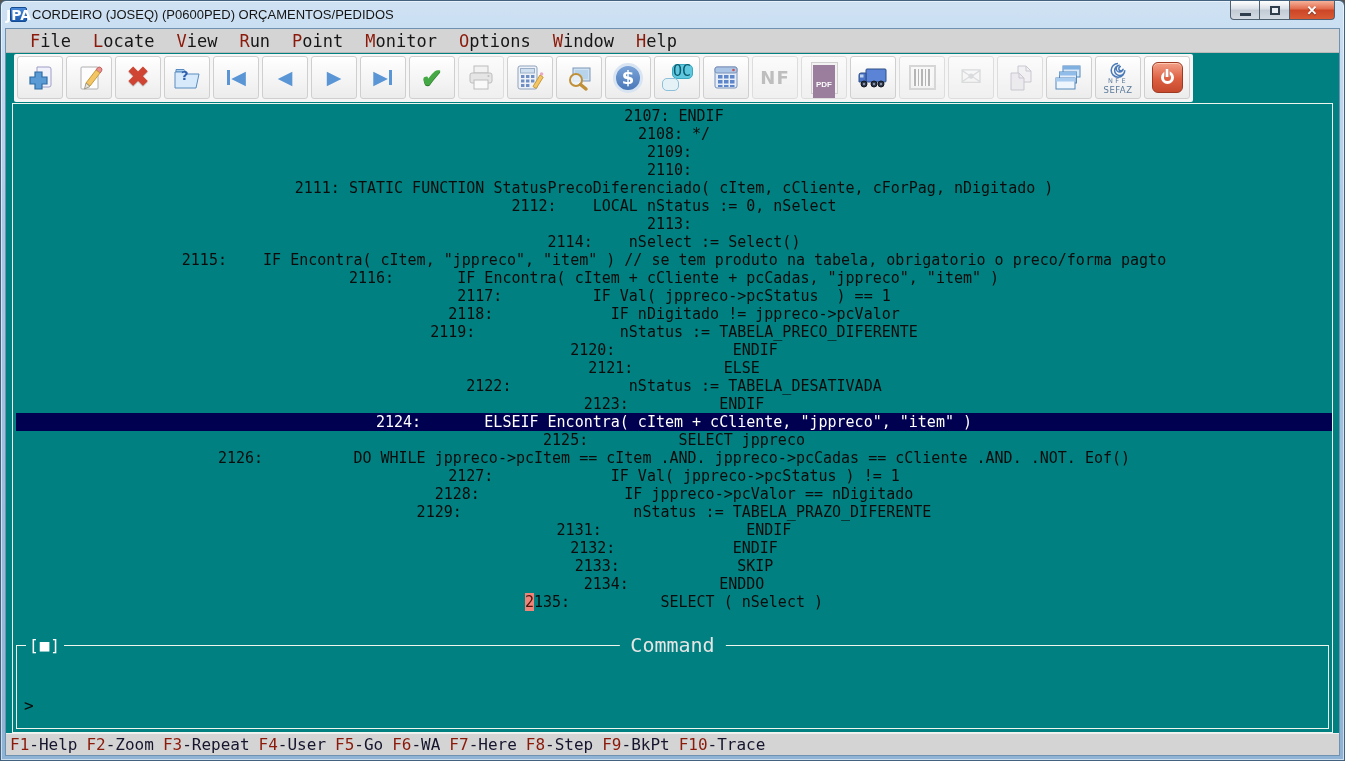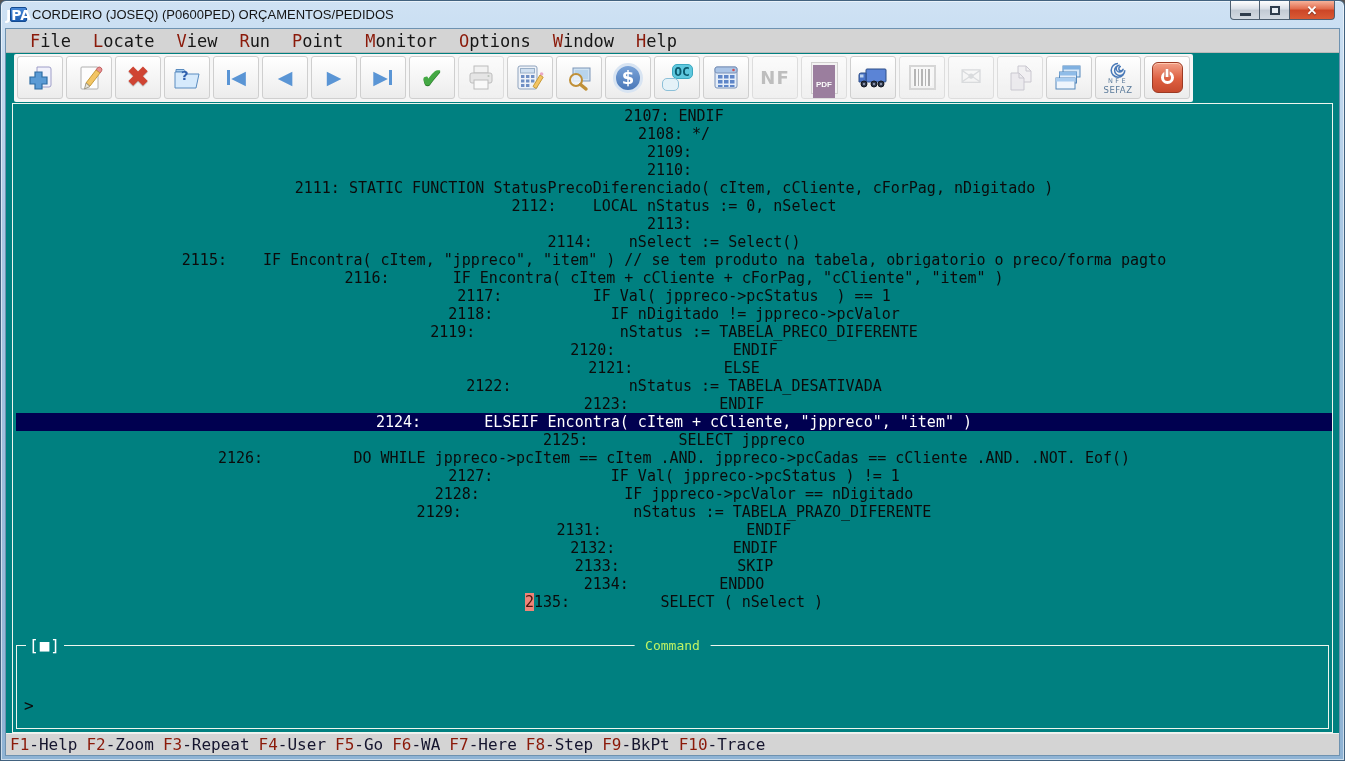--- a/index.html
+++ b/index.html
@@ -56,21 +56,21 @@
 
   .g-del{ color:#cf4433; font-size:27px; font-weight:bold; text-shadow:0 1px 1px rgba(0,0,0,.25); }
   .g-nav{ color:#5a95d5; font-size:19px; display:inline-flex; align-items:center; }
   .g-nav .bar{ display:inline-block; width:3px; height:15px; background:#5a95d5; margin:0 1px; }
   .g-ok{ color:#44a944; font-size:26px; font-weight:bold; text-shadow:0 1px 0 #2a7a2a; }
   .g-dollar{ display:inline-flex; align-items:center; justify-content:center; width:30px; height:30px;
     border-radius:50%; background:linear-gradient(#7aa3d8,#4a78b8); border:3px solid #d8e4f2;
     color:#fff; font-size:18px; font-weight:bold; font-family:"DejaVu Sans",sans-serif; }
   .g-oc{ position:relative; width:31px; height:27px; display:inline-block; }
   .oc-b1{ position:absolute; top:0; right:0; width:21px; height:15px; background:#5fc8de;
-    border:1px solid #3aa8c0; border-radius:5px; color:#0b5a6e; font-size:13px; font-weight:bold;
+    border:1px solid #3aa8c0; border-radius:5px; color:#0b5a6e; font-size:15px; font-weight:normal;
     display:flex; align-items:center; justify-content:center; font-family:"DejaVu Sans Mono",monospace; }
   .oc-b2{ position:absolute; left:0; bottom:0; width:17px; height:13px; background:#e4f2f8;
     border:1px solid #8cc0d8; border-radius:5px; }
   .g-nf{ color:#9c9c9c; font-size:18px; font-weight:bold; letter-spacing:1px;
     font-family:"DejaVu Sans",sans-serif; }
   .g-pdf{ position:relative; width:27px; height:32px; background:#f4f0ee; border:1px solid #c0b8b4;
     display:inline-flex; flex-direction:column; align-items:center; }
   .pdf-badge{ background:#a21caf; color:#fff; font-size:8px; font-weight:bold; padding:16px 3px; margin-top:2px; }
   .pdf-a{ color:#c05848; font-size:12px; font-weight:bold; line-height:1.1; font-family:"DejaVu Serif",serif; }
   .pdf-brand{ color:#8a7a74; font-size:7px; }
@@ -93,21 +93,21 @@
   .screen{ flex:1; margin:0 6px; border:1px solid #eef6ee; position:relative; overflow:hidden;text-align:center; }
   .codelines{ padding:3px 0 0 3px; font-family:"DejaVu Sans Mono",monospace;
     font-size:15px; line-height:18px; color:#0b0b0b; }
   .code-line{ height:18px; white-space:pre; }
   .code-line.hl{ background:var(--hl-bg,#000050); color:var(--hl-fg,#ffffff); }
   .cursor{ background:var(--cursor-bg,#f08478); color:#4a150d; }
 
   .command-box{ position:absolute; left:3px; right:3px; bottom:3px; height:84px;
     border:1px solid #eef6ee; font-family:"DejaVu Sans Mono",monospace; }
   .cmd-title{ position:absolute; top:-10px; left:50%; transform:translateX(-50%);
-    background:var(--teal,#008080); padding:0 11px; color:#bef264; font-size:13px; line-height:19px; }
+    background:var(--teal,#008080); padding:0 11px; color:#e5e5e5; font-size:20px; line-height:19px; }
   .cmd-close{ position:absolute; top:-10px; left:9px; background:var(--teal,#008080);
     padding:0 3px; color:#ffffff; font-size:16px; line-height:19px; letter-spacing:1px; }
   .cmd-prompt-row{ position:absolute; left:7px; bottom:13px; font-size:16px; color:#0b0b0b; }
   .cmd-input{ display:inline-block; min-width:400px; }
 
   .statusbar{ height:22px; background:#d4d4d4; border-top:1px solid #efefef;
     font-family:"DejaVu Sans Mono",monospace; font-size:16px; color:#15152e;
     display:flex; align-items:center; padding-left:4px; }
   .sb-item{ margin-right:9px; white-space:pre; }
   .sb-item .fk{ color:var(--red,#8b1a0a); }
@@ -363,21 +363,21 @@
       <div class="codelines" id="codelines">
           <div class="code-line"><span>2107:</span><span> ENDIF</span></div>
           <div class="code-line"><span>2108:</span><span> */</span></div>
           <div class="code-line"><span>2109:</span><span> </span></div>
           <div class="code-line"><span>2110:</span><span> </span></div>
           <div class="code-line"><span>2111:</span><span> STATIC FUNCTION StatusPrecoDiferenciado( cItem, cCliente, cForPag, nDigitado )</span></div>
           <div class="code-line"><span>2112:</span><span>    LOCAL nStatus := 0, nSelect</span></div>
           <div class="code-line"><span>2113:</span><span> </span></div>
           <div class="code-line"><span>2114:</span><span>    nSelect := Select()</span></div>
           <div class="code-line"><span>2115:</span><span>    IF Encontra( cItem, "jppreco", "item" ) // se tem produto na tabela, obrigatorio o preco/forma pagto</span></div>
-          <div class="code-line"><span>2116:</span><span>       IF Encontra( cItem + cCliente + cForPag, "cCliente", "item" )</span></div>
+          <div class="code-line"><span>2116:</span><span>       IF Encontra( cItem + cCliente + pcCadas, "jppreco", "item" )</span></div>
           <div class="code-line"><span>2117:</span><span>          IF Val( jppreco-&gt;pcStatus  ) == 1</span></div>
           <div class="code-line"><span>2118:</span><span>             IF nDigitado != jppreco-&gt;pcValor</span></div>
           <div class="code-line"><span>2119:</span><span>                nStatus := TABELA_PRECO_DIFERENTE</span></div>
           <div class="code-line"><span>2120:</span><span>             ENDIF</span></div>
           <div class="code-line"><span>2121:</span><span>          ELSE</span></div>
           <div class="code-line"><span>2122:</span><span>             nStatus := TABELA_DESATIVADA</span></div>
           <div class="code-line"><span>2123:</span><span>          ENDIF</span></div>
           <div class="code-line hl"><span>2124:</span><span>       ELSEIF Encontra( cItem + cCliente, "jppreco", "item" )</span></div>
           <div class="code-line"><span>2125:</span><span>          SELECT jppreco</span></div>
           <div class="code-line"><span>2126:</span><span>          DO WHILE jppreco-&gt;pcItem == cItem .AND. jppreco-&gt;pcCadas == cCliente .AND. .NOT. Eof()</span></div>

